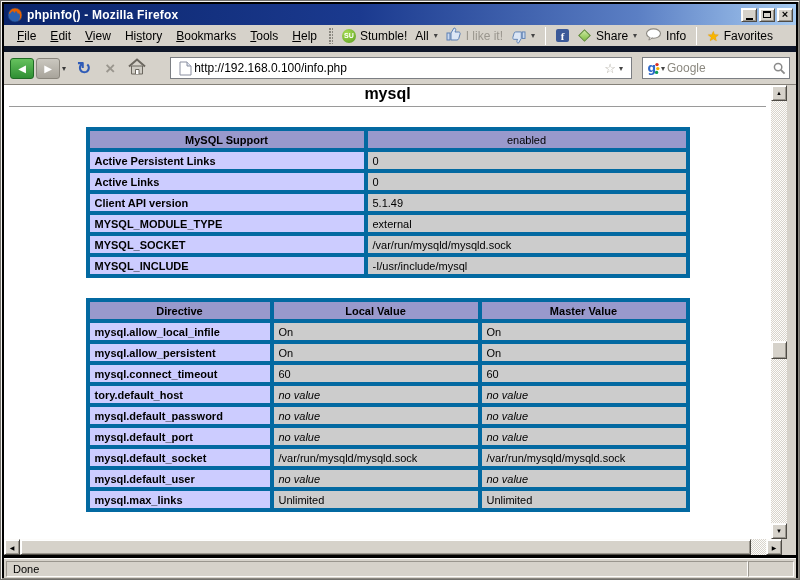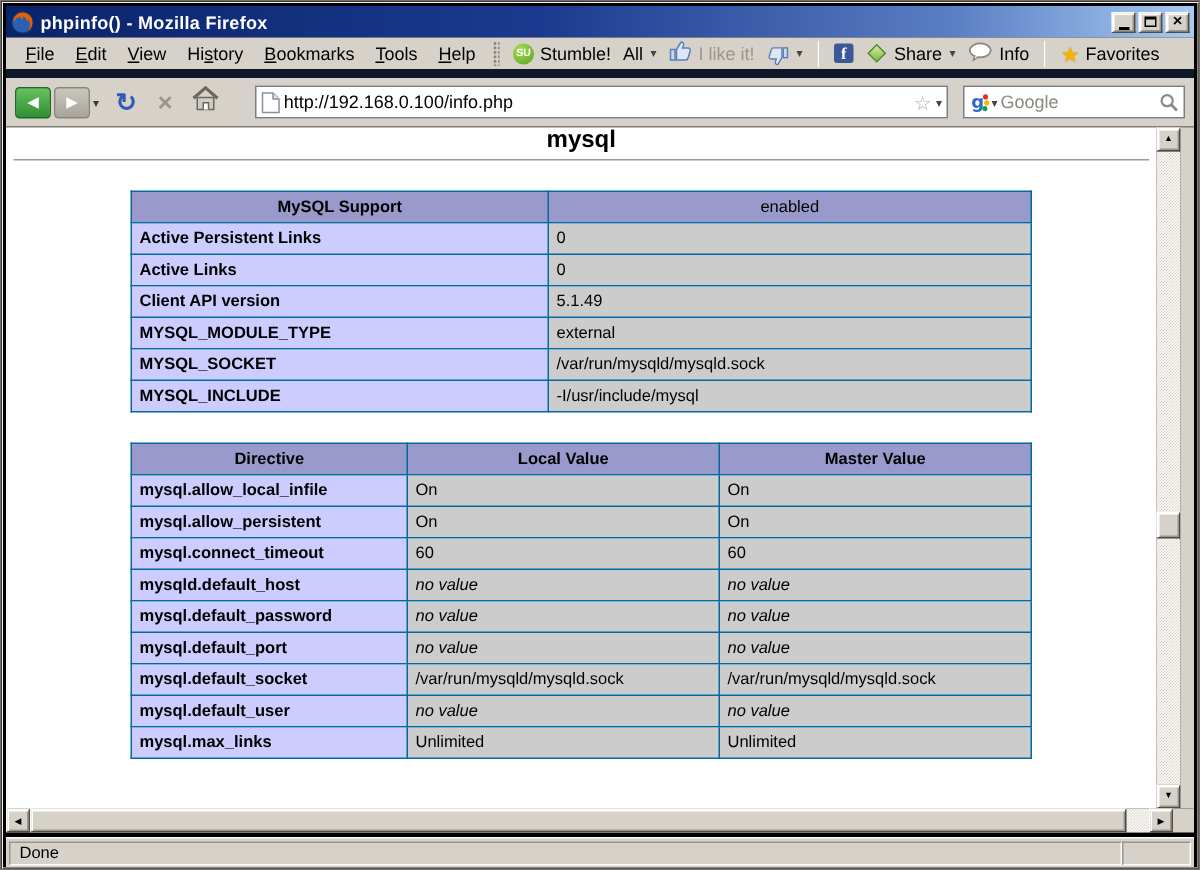--- a/index.html
+++ b/index.html
@@ -78,21 +78,21 @@
   }
   .back { background:linear-gradient(#66c25e,#2f8f33); border:1px solid #1f6b24; }
   .fwd  { background:linear-gradient(#cac7bf,#a8a49b); border:1px solid #8a867d; }
   .navdd { font-size:8px; color:#3a3a3a; padding:0 4px 0 2px; }
   .glyphbtn { padding:0 7px; font-size:17px; font-weight:bold; line-height:1; }
   .refresh { color:#2f5bb7; }
   .stop { color:#9a968e; }
   .homebtn { padding:0 6px; display:flex; align-items:center; }
   .urlfield {
     margin-left:18px; width:462px; height:22px; background:#fff;
-    border:1px solid #7b7e83; display:flex; align-items:center; padding:0 3px;
+    border:1px solid #7b7e83; display:flex; align-items:center; padding:0 8px;
   }
   .urlfield input {
     flex:1; border:none; outline:none; font-size:12px; font-family:"Liberation Sans",sans-serif;
     color:#000; background:transparent; padding:0 2px;
   }
   .doc-icon { width:13px; height:15px; flex:0 0 auto; }
   .star-bm { color:#b0aca2; font-size:13px; padding:0 2px; }
   .searchbox {
     margin-left:10px; width:148px; height:22px; background:#fff;
     border:1px solid #7b7e83; display:flex; align-items:center; padding:0 3px;
@@ -106,21 +106,21 @@
   .content {
     position:absolute; left:3px; top:84px; width:767px; height:454px;
     background:#fff; overflow:hidden; color:#000;
   }
   .content h1 { font-size:16px; text-align:center; margin-top:0; font-weight:bold; }
   .hrule { height:1px; background:#9a9a9a; margin:3px 5px 0 5px; }
   table.info {
     width:600px; margin:20px auto 0 auto; border-collapse:collapse; table-layout:fixed;
     font-size:11px;
   }
-  table.info td, table.info th { border:1px solid #0369a1; height:21px; padding:0 5px; overflow:hidden; }
+  table.info td, table.info th { border:4px solid #0369a1; height:21px; padding:0 5px; overflow:hidden; }
   table.info th { background:#9999cc; font-weight:bold; text-align:center; }
   table.info th.thin { font-weight:normal; }
   table.info td.e { background:#ccccff; font-weight:bold; text-align:left; }
   table.info td.v { background:#cccccc; font-weight:normal; text-align:left; }
   table.info td.nv { font-style:italic; }
   
   .sbtn {
     position:absolute; width:16px; height:16px; background:#d6d2ca;
     border:1px solid; border-color:#fdfcfa #4e4b45 #4e4b45 #fdfcfa;
     box-shadow: inset 1px 1px 0 #fff, inset -1px -1px 0 #9a968e;
@@ -348,21 +348,21 @@
             <td class="e">mysql.allow_persistent</td>
             <td class="v">On</td>
             <td class="v">On</td>
           </tr>
           <tr>
             <td class="e">mysql.connect_timeout</td>
             <td class="v">60</td>
             <td class="v">60</td>
           </tr>
           <tr>
-            <td class="e">mysqld.default_host</td>
+            <td class="e">tory.default_host</td>
             <td class="v nv">no value</td>
             <td class="v nv">no value</td>
           </tr>
           <tr>
             <td class="e">mysql.default_password</td>
             <td class="v nv">no value</td>
             <td class="v nv">no value</td>
           </tr>
           <tr>
             <td class="e">mysql.default_port</td>

